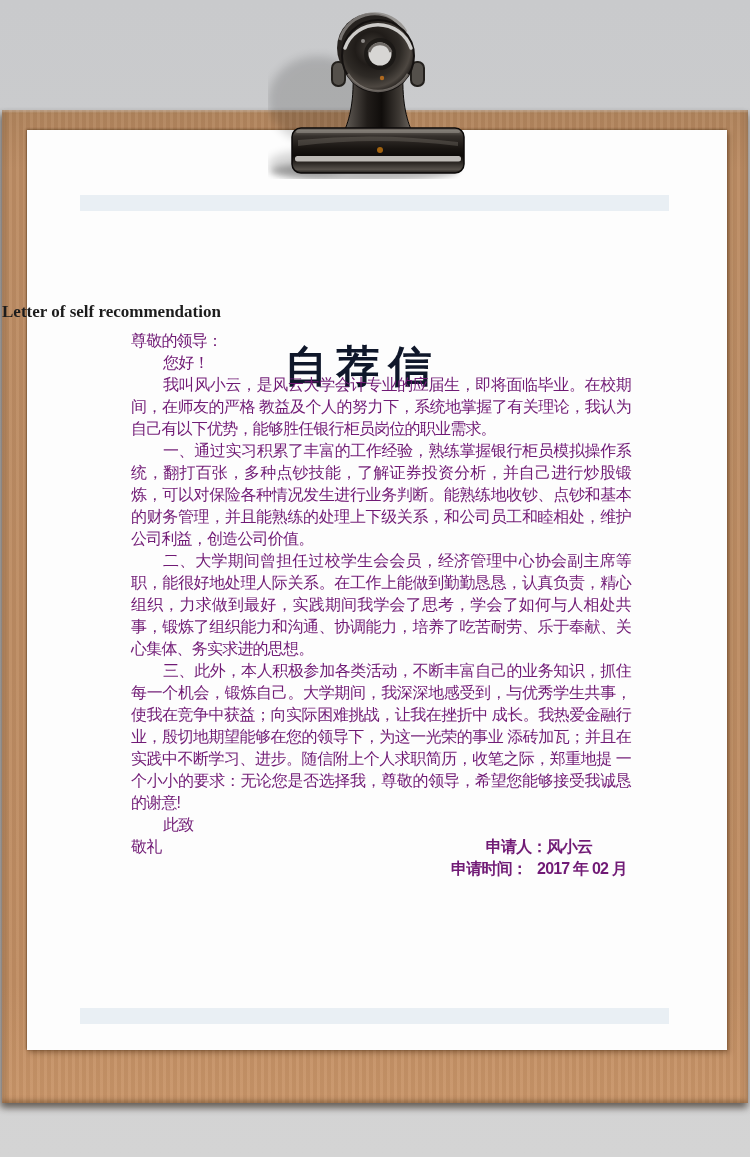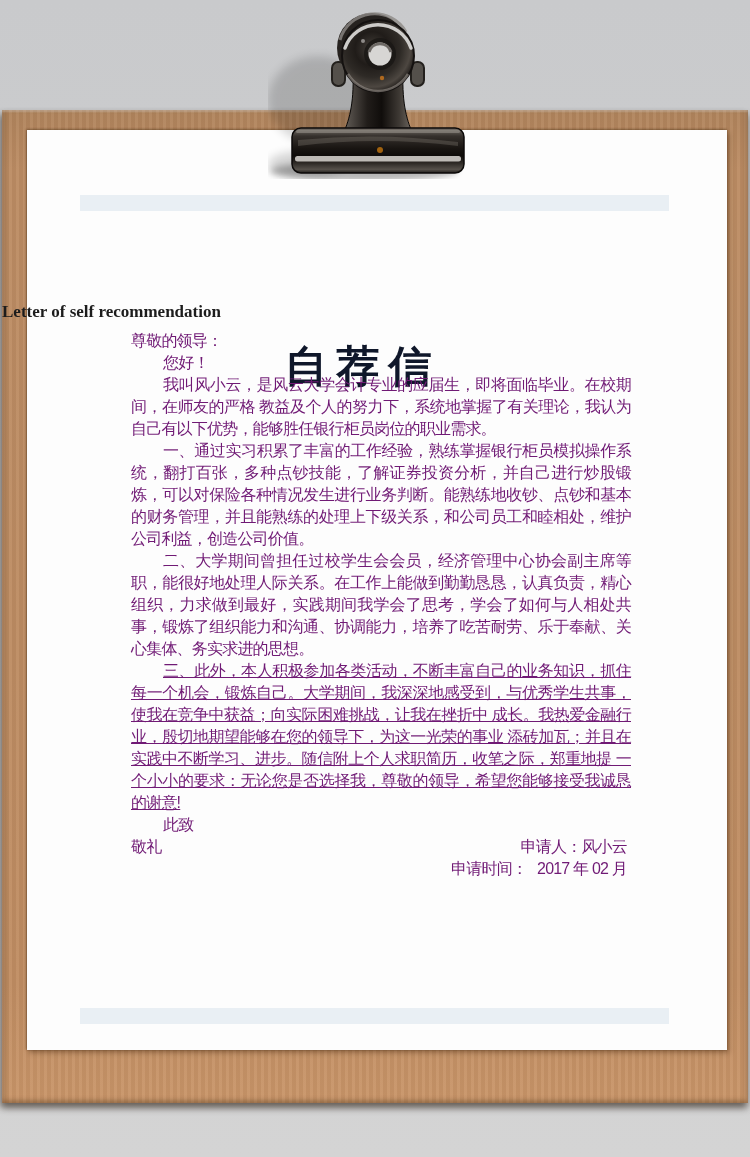--- a/index.html
+++ b/index.html
@@ -37,24 +37,24 @@
   }
   .letter{
     position:absolute;left:104px;top:200px;width:500px;
     font-size:16px;line-height:22px;letter-spacing:-0.8px;color:#701a75;text-align:justify;
   }
   .letter p{margin:0;}
   .indent{text-indent:2em;}
   .mb13{margin-bottom:13px;}
   .mb20{margin-bottom:20px;}
   .mb14{margin-bottom:14px;}
-  .mb16{margin-bottom:16px;text-decoration:underline;}
+  .mb16{margin-bottom:16px;}
   .mb10{margin-bottom:10px;}
   .sig-row{display:flex;align-items:flex-start;gap:32px;}
-  .sig-right{margin-left:auto;margin-right:4px;text-align:right;}
+  .sig-right{margin-left:auto;margin-right:4px;text-align:center;font-weight:bold;}
   .sig-date{margin-top:10px;}
   .sig-date .gap{display:inline-block;width:10px;}
   .clip{position:absolute;left:268px;top:4px;width:225px;height:175px;}
 </style>
 </head>
 <body>
 
 <div class="stage">
 
   <div class="board"></div>

